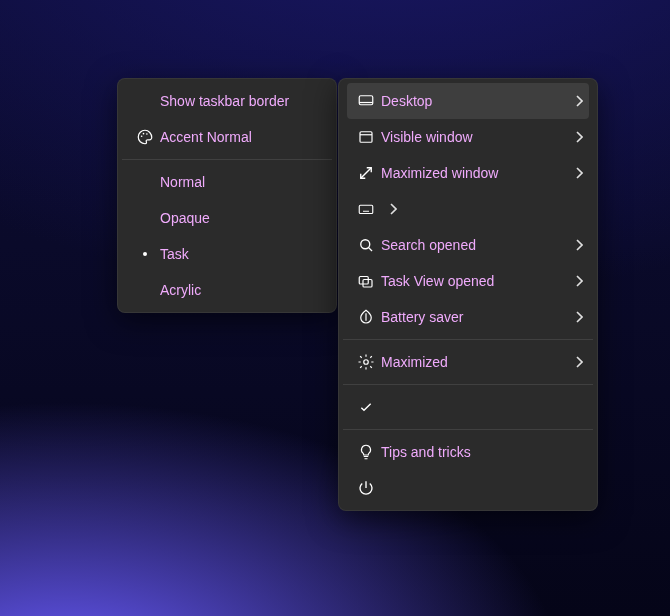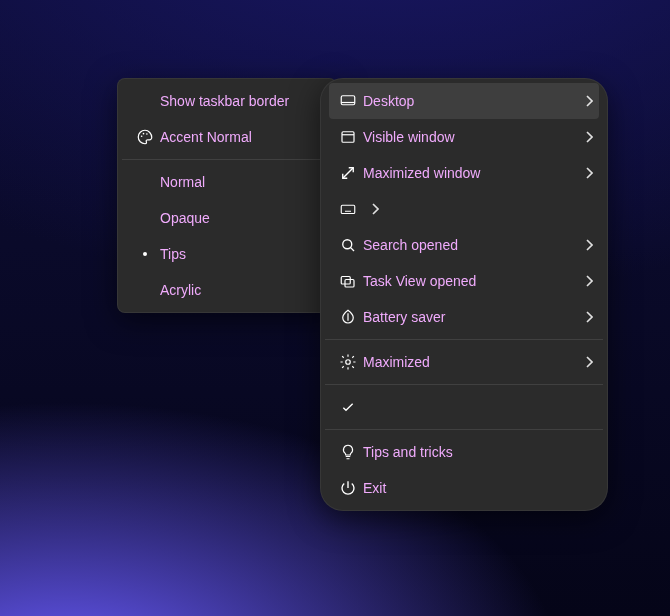--- a/index.html
+++ b/index.html
@@ -18,21 +18,21 @@
   .menu {
     position: absolute;
     background: #2b2b2b;
     border: 1px solid rgba(255,255,255,0.06);
     border-radius: 8px;
     box-shadow: 0 8px 30px rgba(0,0,0,0.55);
     padding: 4px 4px;
     color: #f0abfc;
   }
   .menu-left  { left: 117px; top: 78px;  width: 220px; }
-  .menu-right { left: 320px; top: 78px;  width: 288px; border-radius: 23px; }
+  .menu-right { left: 338px; top: 78px;  width: 260px; }
 
   .row {
     display: flex;
     align-items: center;
     height: 36px;
     padding: 0 10px 0 8px;
     cursor: default;
     position: relative;
   }
   .row.hl { background: #3e3e3e; border-radius: 4px; margin: 0 4px; padding-left: 4px; padding-right: 6px; }
@@ -91,21 +91,21 @@
     <span class="label">Normal</span>
   </div>
   <div class="row">
     <span class="iconcol"></span>
     <span class="label">Opaque</span>
   </div>
   <div class="row">
     <span class="iconcol">
         <span class="bullet"></span>
       </span>
-    <span class="label">Tips</span>
+    <span class="label">Task</span>
   </div>
   <div class="row">
     <span class="iconcol"></span>
     <span class="label">Acrylic</span>
   </div>
 </div>
 
 <div class="menu menu-right">
   <div class="row hl">
     <span class="iconcol">
@@ -238,15 +238,14 @@
     </span>
     <span class="label">Tips and tricks</span>
   </div>
   <div class="row">
     <span class="iconcol">
       <svg width="18" height="18" viewBox="0 0 24 24" fill="none" stroke="#ffffff" stroke-width="1.8">
         <path d="M12 3v9"></path>
           <path d="M7 6a8 8 0 1 0 10 0"></path>
       </svg>
     </span>
-    <span class="label">Exit</span>
   </div>
 </div>
 
 </body></html>

